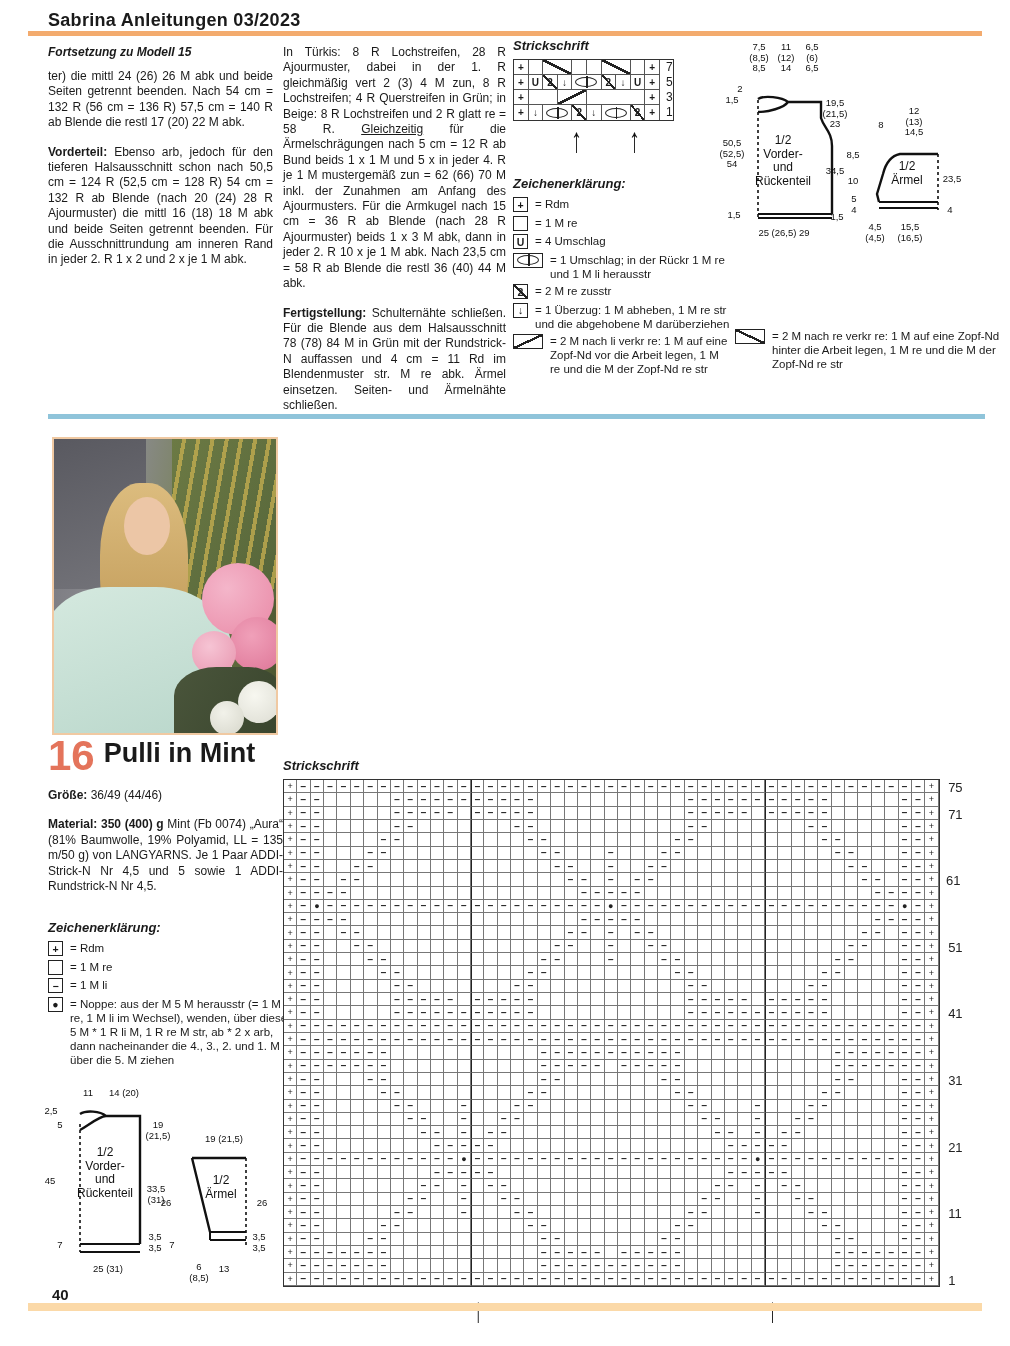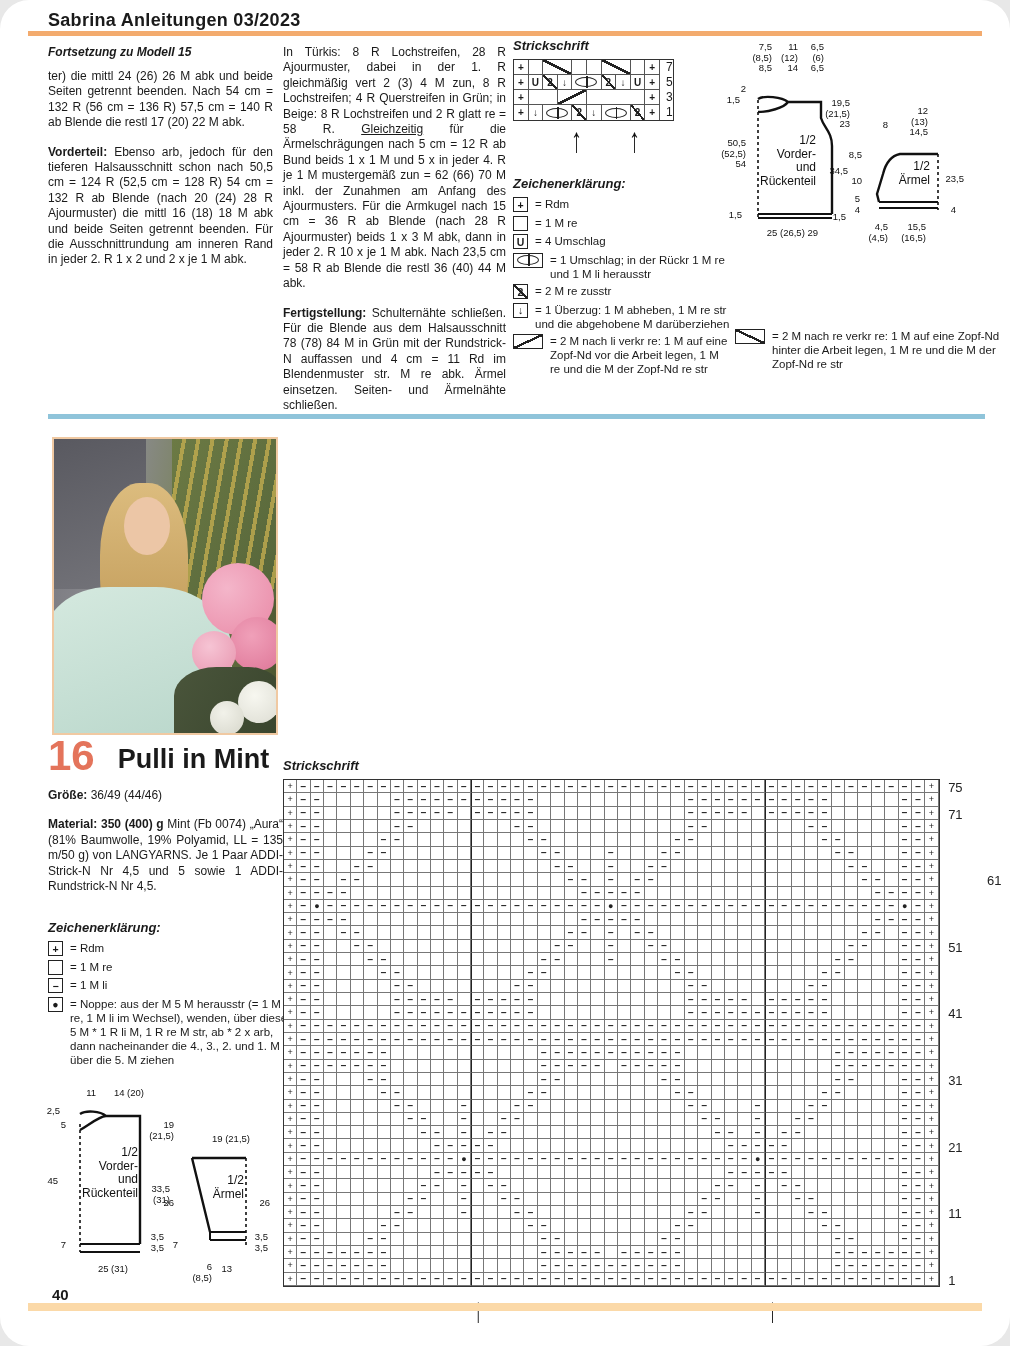--- a/index.html
+++ b/index.html
@@ -1,33 +1,33 @@
 <!DOCTYPE html>
 <html><head>
 <meta charset="utf-8">
 <style>
   html,body{margin:0;padding:0;background:#e8e8e8;}
   .page{position:relative;width:1010px;height:1346px;background:#ffffff;
-        font-family:"Liberation Sans",sans-serif;color:#1a1a1a;overflow:hidden;border-radius:29px;}
+        font-family:"Liberation Sans",sans-serif;color:#1a1a1a;overflow:hidden;}
   .abs{position:absolute;}
   
   .hdr-title{font-size:18px;font-weight:bold;letter-spacing:.3px;}
   .hdr-rule{height:5px;background:#f3ab6e;}
   .bottom-bar{height:8px;background:#fbd9a8;}
   .blue-divider{height:5px;background:#8fc4da;}
   
   .bt{font-size:12px;line-height:15.4px;text-align:justify;}
   .bt p{margin:0 0 14px 0;}
   .bt b{font-weight:bold;}
   .cont-title{font-size:12px;font-weight:bold;font-style:italic;margin:0 0 10px 0;}
   .sec-title{font-size:13px;font-weight:bold;font-style:italic;}
   .pgnum{font-size:15px;font-weight:bold;}
   u{text-decoration:underline;}
   
-  .model-head{display:flex;align-items:flex-end;gap:23px;}
+  .model-head{display:flex;gap:9px;}
   .model-no{font-size:42px;line-height:36px;font-weight:bold;color:#e4745b;}
   .model-nm{font-size:27px;line-height:30px;font-weight:bold;}
   
   .leg-list{margin-top:6px;}
   .leg-item{display:flex;gap:7px;margin-bottom:3.5px;font-size:11.5px;line-height:14px;align-items:flex-start;}
   .sym{flex:0 0 auto;min-width:15px;height:15px;border:1.6px solid #222;display:flex;align-items:center;
        justify-content:center;font-size:10.5px;font-weight:bold;box-sizing:border-box;background:#fff;margin-top:0;}
   .sym.wide{min-width:30px;}
   .sym .oval{display:block;width:20px;height:8px;border:1.5px solid #222;border-radius:50%;position:relative;}
   .sym .oval:after{content:"";position:absolute;left:50%;top:-2px;bottom:-2px;width:1.5px;background:#222;}
@@ -48,21 +48,21 @@
   #main-grid{display:grid;border:1.6px solid #333;background:#fff;}
   .gc{height:13.32px;box-sizing:border-box;border-right:1px solid #777;border-bottom:1px solid #777;
       display:flex;align-items:center;justify-content:center;font-size:9.5px;color:#222;overflow:hidden;}
   .gp{font-weight:bold;font-size:10px;}
   .gn{font-size:9px;}
   .ge{font-size:9px;}
   .gb{border-left:1.6px solid #222;}
   .chart-label{position:absolute;font-size:13px;color:#222;}
   
   .schem svg{position:absolute;}
-  .meas{position:absolute;font-size:9.5px;line-height:10.5px;white-space:pre-line;text-align:right;color:#111;}
+  .meas{position:absolute;font-size:9.5px;line-height:10.5px;white-space:pre-line;text-align:center;color:#111;}
   .meas.piece{font-size:12px;line-height:13.5px;}
   
   .photo{overflow:hidden;border:2px solid #f0c9a2;box-sizing:border-box;
          background:linear-gradient(100deg,#77777d 0%,#8b8b90 28%,#79825a 55%,#5d6b3c 78%,#49532f 100%);}
   .ph{position:absolute;}
 </style>
 </head>
 <body>
 
 <div class="page">
@@ -2143,21 +2143,21 @@
         <span class="gc gp">−</span>
         <span class="gc gp">−</span>
         <span class="gc gp">−</span>
         <span class="gc gp">−</span>
         <span class="gc gp">−</span>
         <span class="gc gp">−</span>
         <span class="gc ge">+</span>
       </div>
   <span class="chart-label" style="left: 665.13px; top: 1px;">75</span>
       <span class="chart-label" style="left: 665.13px; top: 27.64px;">71</span>
-      <span class="chart-label" style="left: 704px; top: 94.24px;">61</span>
+      <span class="chart-label" style="left: 663px; top: 94.24px;">61</span>
       <span class="chart-label" style="left: 665.13px; top: 160.84px;">51</span>
       <span class="chart-label" style="left: 665.13px; top: 227.44px;">41</span>
       <span class="chart-label" style="left: 665.13px; top: 294.04px;">31</span>
       <span class="chart-label" style="left: 665.13px; top: 360.64px;">21</span>
       <span class="chart-label" style="left: 665.13px; top: 427.24px;">11</span>
       <span class="chart-label" style="left: 665.13px; top: 493.84px;">1</span>
       <span class="up-arrow" style="left: 189.854px; top: 514.16px;">↑</span>
       <span class="up-arrow" style="left: 483.994px; top: 514.16px;">↑</span>
     </div>
 

